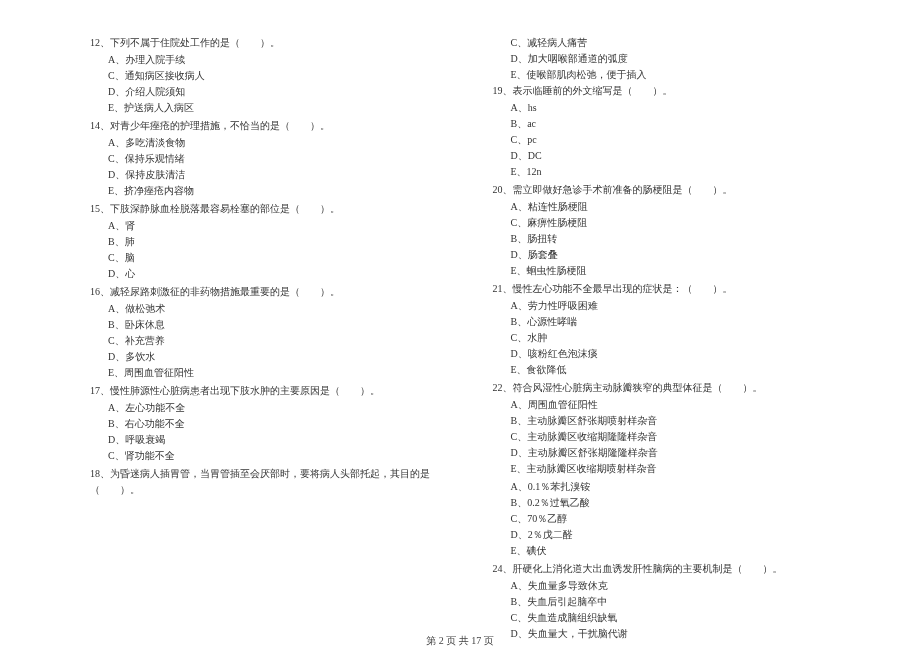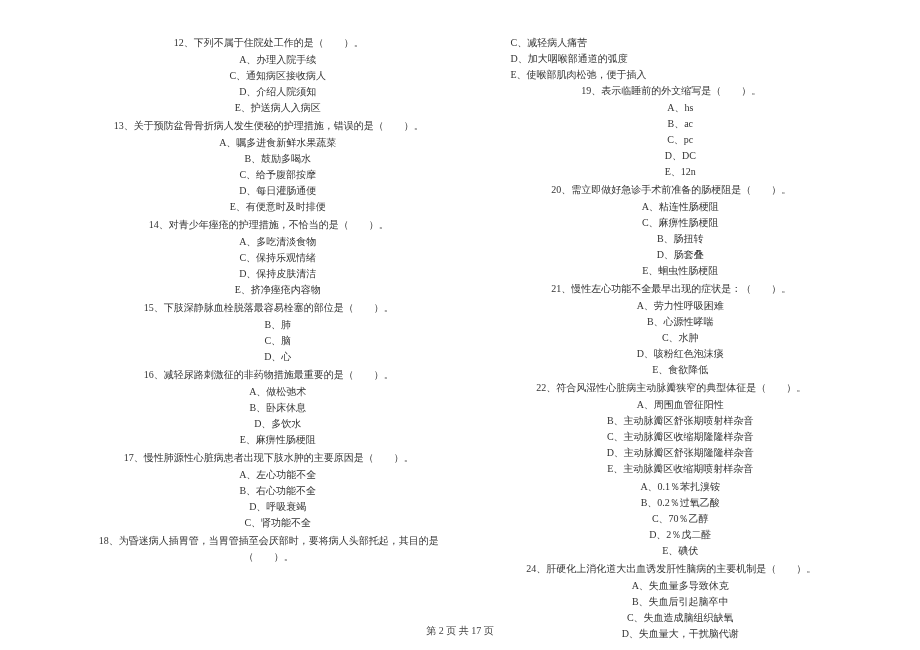--- a/index.html
+++ b/index.html
@@ -26,78 +26,71 @@
       padding: 0 15px;
     }
     .column-left {
       padding-left: 35px;
     }
     .column-right {
       padding-left: 30px;
     }
     .question {
       margin-bottom: 2px;
-      text-align: center;
     }
     .question-title {
       line-height: 16px;
       margin-bottom: 1px;
     }
     .option {
       padding-left: 18px;
       line-height: 16px;
     }
     .page-footer {
       position: absolute;
-      bottom: 12px;
+      bottom: 2px;
       width: 100%;
       text-align: center;
       font-size: 10px;
       color: #444;
     }
   </style>
 </head>
 <body>
 
 <div class="page-content">
   <div class="column column-left">
       <div class="question">
         <div class="question-title">12、下列不属于住院处工作的是（　　）。</div>
         <div class="option">A、办理入院手续</div>
         <div class="option">C、通知病区接收病人</div>
         <div class="option">D、介绍人院须知</div>
         <div class="option">E、护送病人入病区</div>
       </div>
       <div class="question">
-        <div class="question-title">13、关于预防盆骨骨折病人发生便秘的护理措施，错误的是（　　）。</div>
-        <div class="option">A、嘱多进食新鲜水果蔬菜</div>
-        <div class="option">B、鼓励多喝水</div>
-        <div class="option">C、给予腹部按摩</div>
-        <div class="option">D、每日灌肠通便</div>
-        <div class="option">E、有便意时及时排便</div>
-      </div>
-      <div class="question">
         <div class="question-title">14、对青少年痤疮的护理措施，不恰当的是（　　）。</div>
         <div class="option">A、多吃清淡食物</div>
         <div class="option">C、保持乐观情绪</div>
         <div class="option">D、保持皮肤清洁</div>
         <div class="option">E、挤净痤疮内容物</div>
       </div>
       <div class="question">
         <div class="question-title">15、下肢深静脉血栓脱落最容易栓塞的部位是（　　）。</div>
+        <div class="option">A、肾</div>
         <div class="option">B、肺</div>
         <div class="option">C、脑</div>
         <div class="option">D、心</div>
       </div>
       <div class="question">
         <div class="question-title">16、减轻尿路刺激征的非药物措施最重要的是（　　）。</div>
         <div class="option">A、做松弛术</div>
         <div class="option">B、卧床休息</div>
+        <div class="option">C、补充营养</div>
         <div class="option">D、多饮水</div>
-        <div class="option">E、麻痹性肠梗阻</div>
+        <div class="option">E、周围血管征阳性</div>
       </div>
       <div class="question">
         <div class="question-title">17、慢性肺源性心脏病患者出现下肢水肿的主要原因是（　　）。</div>
         <div class="option">A、左心功能不全</div>
         <div class="option">B、右心功能不全</div>
         <div class="option">D、呼吸衰竭</div>
         <div class="option">C、肾功能不全</div>
       </div>
       <div class="question">
         <div class="question-title">18、为昏迷病人插胃管，当胃管插至会厌部时，要将病人头部托起，其目的是（　　）。</div>

